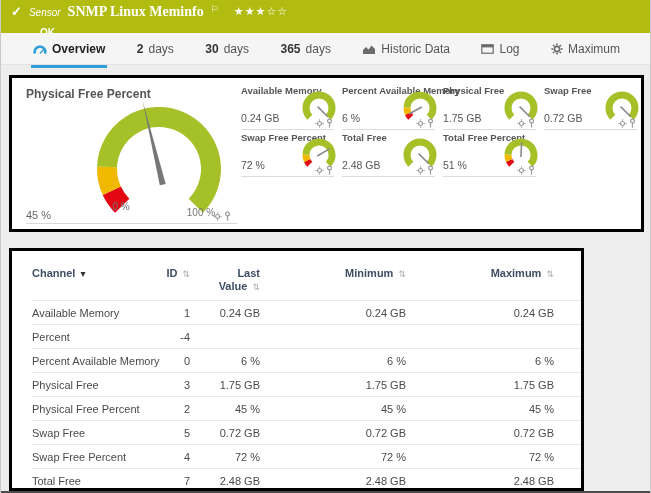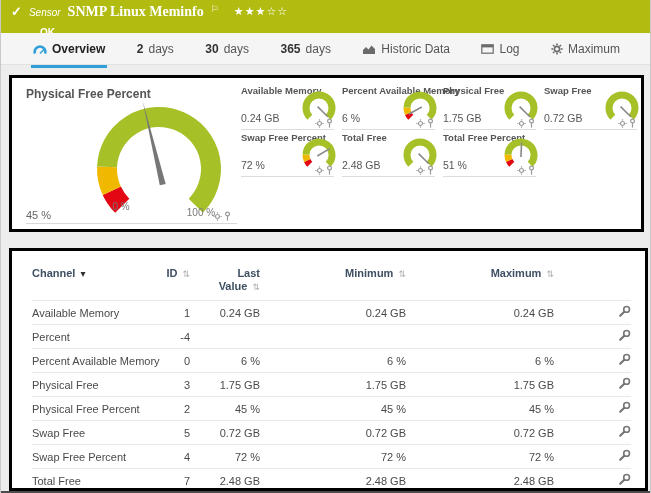--- a/index.html
+++ b/index.html
@@ -19,21 +19,21 @@
   #tabs{position:absolute;left:0;top:33px;right:0;height:32px;background:#f5f5f5;
     border-bottom:1px solid #e2e2e2;display:flex;justify-content:space-between;
     padding:0 28px 0 30px;box-sizing:border-box;}
   .tab{height:35px;box-sizing:border-box;display:flex;align-items:center;gap:5px;
     font-size:12px;color:#555;border-bottom:3px solid transparent;cursor:pointer;padding:0 2px;}
   .tab .b{font-weight:bold;color:#333;}
   .tab.active{color:#222;font-weight:bold;border-bottom-color:#2f9fd9;}
   
   .panel{position:absolute;background:#fff;border:3px solid #000000;box-sizing:border-box;}
   #gauges-panel{left:8px;top:75px;width:635px;height:157px;}
-  #table-panel{left:8px;top:248px;width:639px;height:243px;overflow:hidden;}
+  #table-panel{left:8px;top:248px;width:575px;height:243px;overflow:hidden;}
   
   #main-cell{position:absolute;left:7px;top:5px;width:218px;height:141px;}
   #main-title{position:absolute;left:7px;top:4px;font-size:12px;font-weight:bold;color:#555;}
   #main-svg{position:absolute;left:60px;top:8px;}
   .gauge-axis{position:absolute;width:40px;text-align:center;font-size:10px;color:#777;}
   #main-min{left:82px;top:118px;}
   #main-max{left:162px;top:116px;margin-top:8px;}
   #main-value{position:absolute;left:7px;top:126px;font-size:11px;color:#666;}
   #main-uline{position:absolute;left:7px;right:0;bottom:0;height:1px;background:#d9d9d9;}
   #main-icons{position:absolute;right:6px;bottom:3px;}

